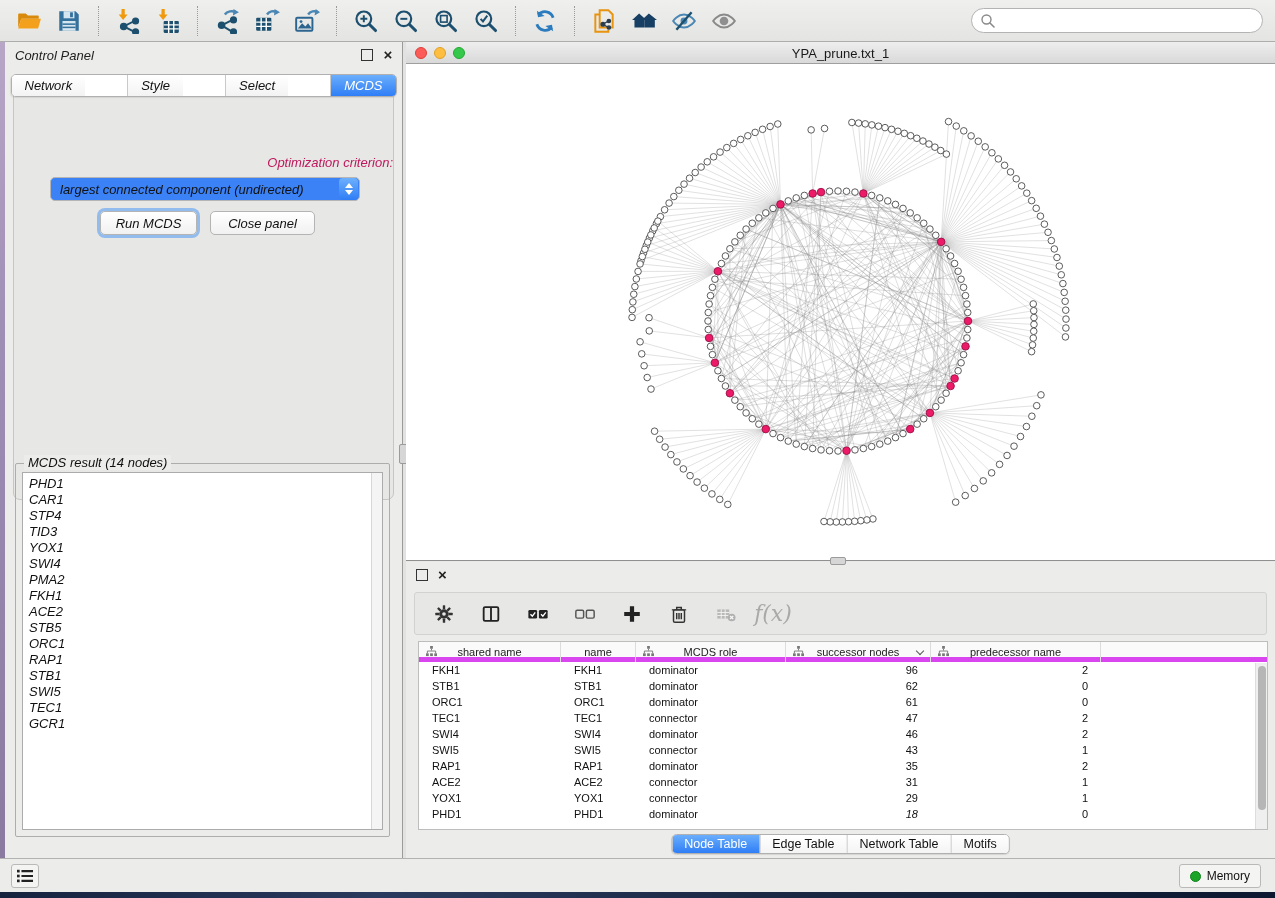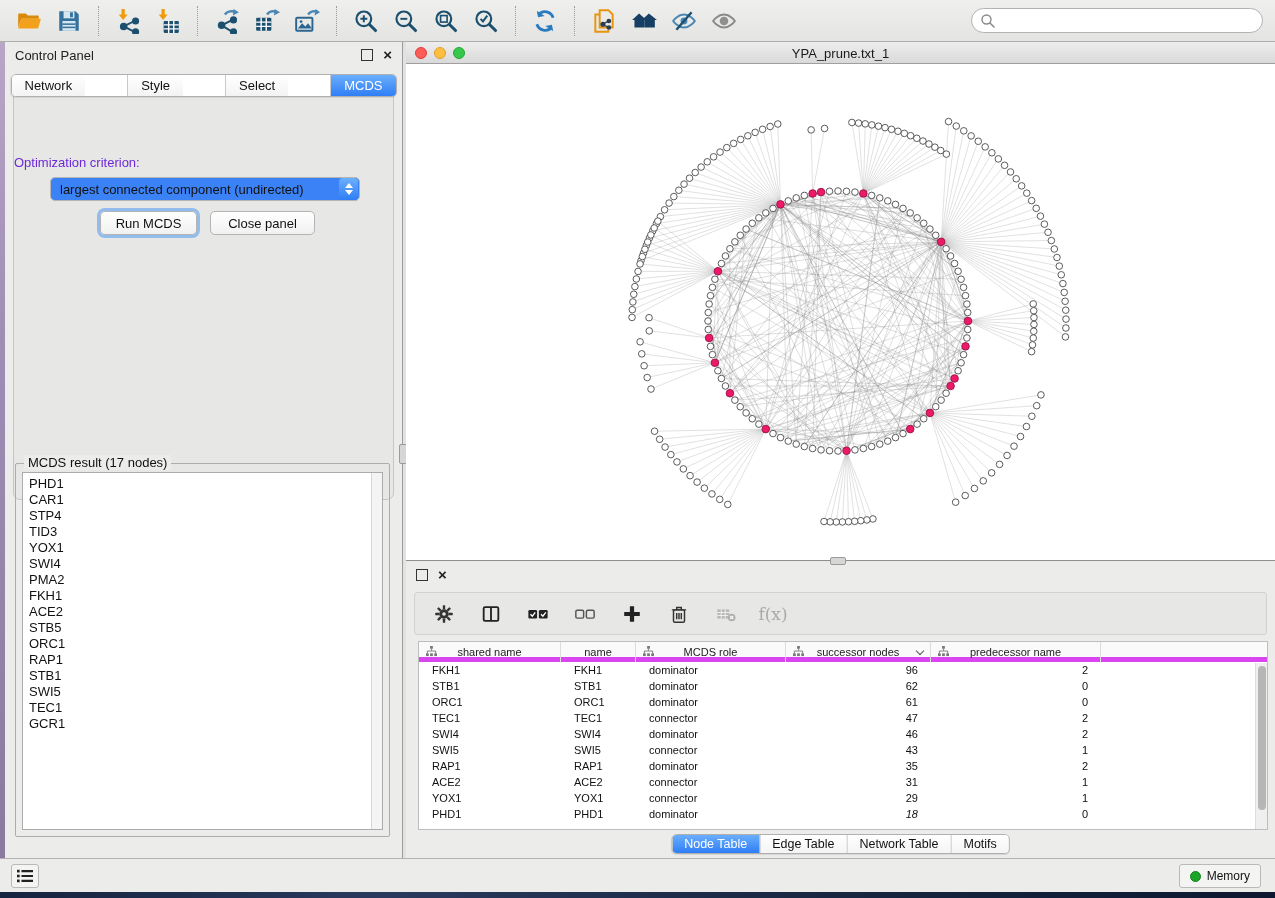--- a/index.html
+++ b/index.html
@@ -15,31 +15,31 @@
   #toolbar { left:0; top:0; width:1275px; height:42px; background:linear-gradient(#efefed,#e4e4e2); border-bottom:1px solid #adadab; display:flex; align-items:center; }
   .tb-group { display:flex; align-items:center; gap:10px; padding:0 14px; }
   .tb-sep { width:1px; height:30px; border-left:1px dotted #9a9a9a; }
   .tb-btn { width:30px; height:30px; display:flex; align-items:center; justify-content:center; cursor:pointer; }
   .tb-btn svg { width:26px; height:26px; }
   #search-wrap { margin-left:auto; margin-right:12px; display:flex; align-items:center; }
   #search-box { width:292px; height:25px; border:1px solid #b3b3b3; border-radius:13px; background:#fff; display:flex; align-items:center; padding-left:8px; }
   #search-box input { border:none; outline:none; flex:1; font-size:12px; background:transparent; height:20px; }
 
   
-  #control-panel { left:5px; top:42px; width:397px; height:816px; background:#ececea; }
+  #control-panel { left:5px; top:42px; width:397px; height:816px; background:#ececea;font-style:italic; }
   .panel-titlebar { height:26px; display:flex; align-items:center; padding:0 10px; font-size:13px; color:#222; }
   .panel-title { flex:1; }
   .win-float { width:12px; height:12px; border:1.6px solid #333; margin-right:10px; position:relative; cursor:pointer; }
   .win-close { font-size:15px; font-weight:bold; color:#222; cursor:pointer; line-height:12px; }
   #cp-tabs { position:absolute; left:50%; top:32px; transform:translateX(-50%); display:flex; z-index:3; border:1px solid #b0b0b0; border-radius:5px; overflow:hidden; background:#fff; box-shadow:0 1px 1px rgba(0,0,0,.08);gap:42px; }
   .seg-tab { padding:3px 13px; font-size:13px; background:linear-gradient(#ffffff,#f3f3f3); color:#111; border-left:1px solid #c9c9c9; cursor:pointer; }
   .seg-tab:first-child { border-left:none; }
   .seg-tab.active { background:linear-gradient(#6aaefc,#2f7ef6); color:#fff; }
   #cp-box { position:absolute; left:8px; top:44px; width:381px; height:414px; background:#e7e7e5; border:1px solid #c6c6c4; border-radius:7px; }
-  #crit-label { position:absolute; left:0; right:0; top:68px; text-align:left; font-size:13px; color:#6d28d9; }
+  #crit-label { position:absolute; left:0; right:0; top:68px; text-align:right; font-size:13px; color:#be185d; }
   #crit-select { position:absolute; left:36px; top:90px; width:310px; height:24px; background:#3b82f6; border:1px solid #b5b5b5; border-radius:5px; display:flex; align-items:center; cursor:pointer; }
   #crit-select .sel-text { flex:1; font-size:13px; padding-left:9px; color:#111; white-space:nowrap; }
   .sel-stepper { width:19px; height:22px; margin-right:1px; border-radius:4px; background:linear-gradient(#6db0fd,#2e7df5); display:flex; flex-direction:column; align-items:center; justify-content:center; gap:2px; }
   .sel-stepper .tri-up { width:0;height:0;border-left:4px solid transparent;border-right:4px solid transparent;border-bottom:5px solid #fff; }
   .sel-stepper .tri-dn { width:0;height:0;border-left:4px solid transparent;border-right:4px solid transparent;border-top:5px solid #fff; }
   .mac-btn { position:absolute; top:124px; height:24px; background:linear-gradient(#ffffff,#f1f1f1); border:1px solid #b4b4b4; border-radius:5px; font-size:13px; color:#111; display:flex; align-items:center; justify-content:center; cursor:pointer; }
   #run-btn { left:86px; width:97px; box-shadow:0 0 0 3px rgba(77,151,245,.55); }
   #closepanel-btn { left:196px; width:105px; }
   #mcds-fieldset { position:absolute; left:10px; top:421px; width:375px; height:374px; border:1px solid #adadab; border-radius:2px; }
   #mcds-legend { position:absolute; left:8px; top:-9px; background:#ececea; padding:0 4px; font-size:13px; color:#111; }
@@ -60,21 +60,21 @@
   #net-title { position:absolute; left:406px; width:869px; text-align:center; font-size:13px; color:#1a1a1a; pointer-events:none; }
   #net-canvas { left:406px; top:64px; width:869px; height:497px; background:#fff; border-bottom:1px solid #909090; cursor:default; }
   #h-handle { left:830px; top:557px; width:16px; height:8px; background:#d6d6d6; border:1px solid #9b9b9b; border-radius:2px; cursor:row-resize; z-index:4; }
 
   
   #table-panel { left:406px; top:562px; width:869px; height:296px; background:#ececea; }
   #tp-toolbar { position:absolute; left:8px; top:30px; width:853px; height:43px; background:#e7e7e5; border:1px solid #d2d2d0; border-radius:3px; display:flex; align-items:center; gap:21px; padding-left:16px; }
   .tp-btn { width:26px; height:26px; display:flex; align-items:center; justify-content:center; cursor:pointer; }
   .tp-btn svg { width:22px; height:22px; }
   .tp-btn.disabled { cursor:default; }
-  .fx { font-family:"DejaVu Serif",serif; font-size:17px; color:#a9a9a9; }
+  .fx { font-family:"DejaVu Serif",serif; font-style:italic; font-size:22px; color:#a9a9a9; }
   #table-wrap { position:absolute; left:12px; top:79px; width:850px; height:189px; background:#fff; border:1px solid #bdbdbd; overflow:hidden; }
   #thead { display:flex; height:20px; background:#fafafa; border-bottom:5px solid #d946ef; }
   .th { position:relative; height:20px; border-right:1px solid #dcdcdc; display:flex; align-items:center; justify-content:center; font-size:11px; color:#222; cursor:pointer; }
   .th .colicon { position:absolute; left:7px; top:4px; }
   .th .sortchev { position:absolute; right:7px; top:6px; width:6px; height:6px; border-right:1.4px solid #555; border-bottom:1.4px solid #555; transform:rotate(45deg); }
   .tr { display:flex; height:16px; align-items:center; cursor:default; }
   .td { font-size:11px; color:#111; white-space:nowrap; overflow:hidden; }
   .td.left { padding-left:13px; text-align:left; }
   .td.right { padding-right:13px; text-align:right; }
   #tbody-scroll { position:absolute; right:0; top:21px; width:12px; height:167px; background:#efefef; border-left:1px solid #ddd; }
@@ -285,21 +285,21 @@
         <span class="sel-text">largest connected component (undirected)</span>
         <span class="sel-stepper">
             <span class="tri-up"></span>
             <span class="tri-dn"></span>
           </span>
       </div>
       <div class="mac-btn" id="run-btn">Run MCDS</div>
       <div class="mac-btn" id="closepanel-btn">Close panel</div>
     </div>
     <div id="mcds-fieldset">
-      <span id="mcds-legend">MCDS result (17 nodes)</span>
+      <span id="mcds-legend">MCDS result (14 nodes)</span>
       <div id="mcds-list">
         <div id="mcds-items">
             <div class="mcds-item">PHD1</div>
             <div class="mcds-item">CAR1</div>
             <div class="mcds-item">STP4</div>
             <div class="mcds-item">TID3</div>
             <div class="mcds-item">YOX1</div>
             <div class="mcds-item">SWI4</div>
             <div class="mcds-item">PMA2</div>
             <div class="mcds-item">FKH1</div>

